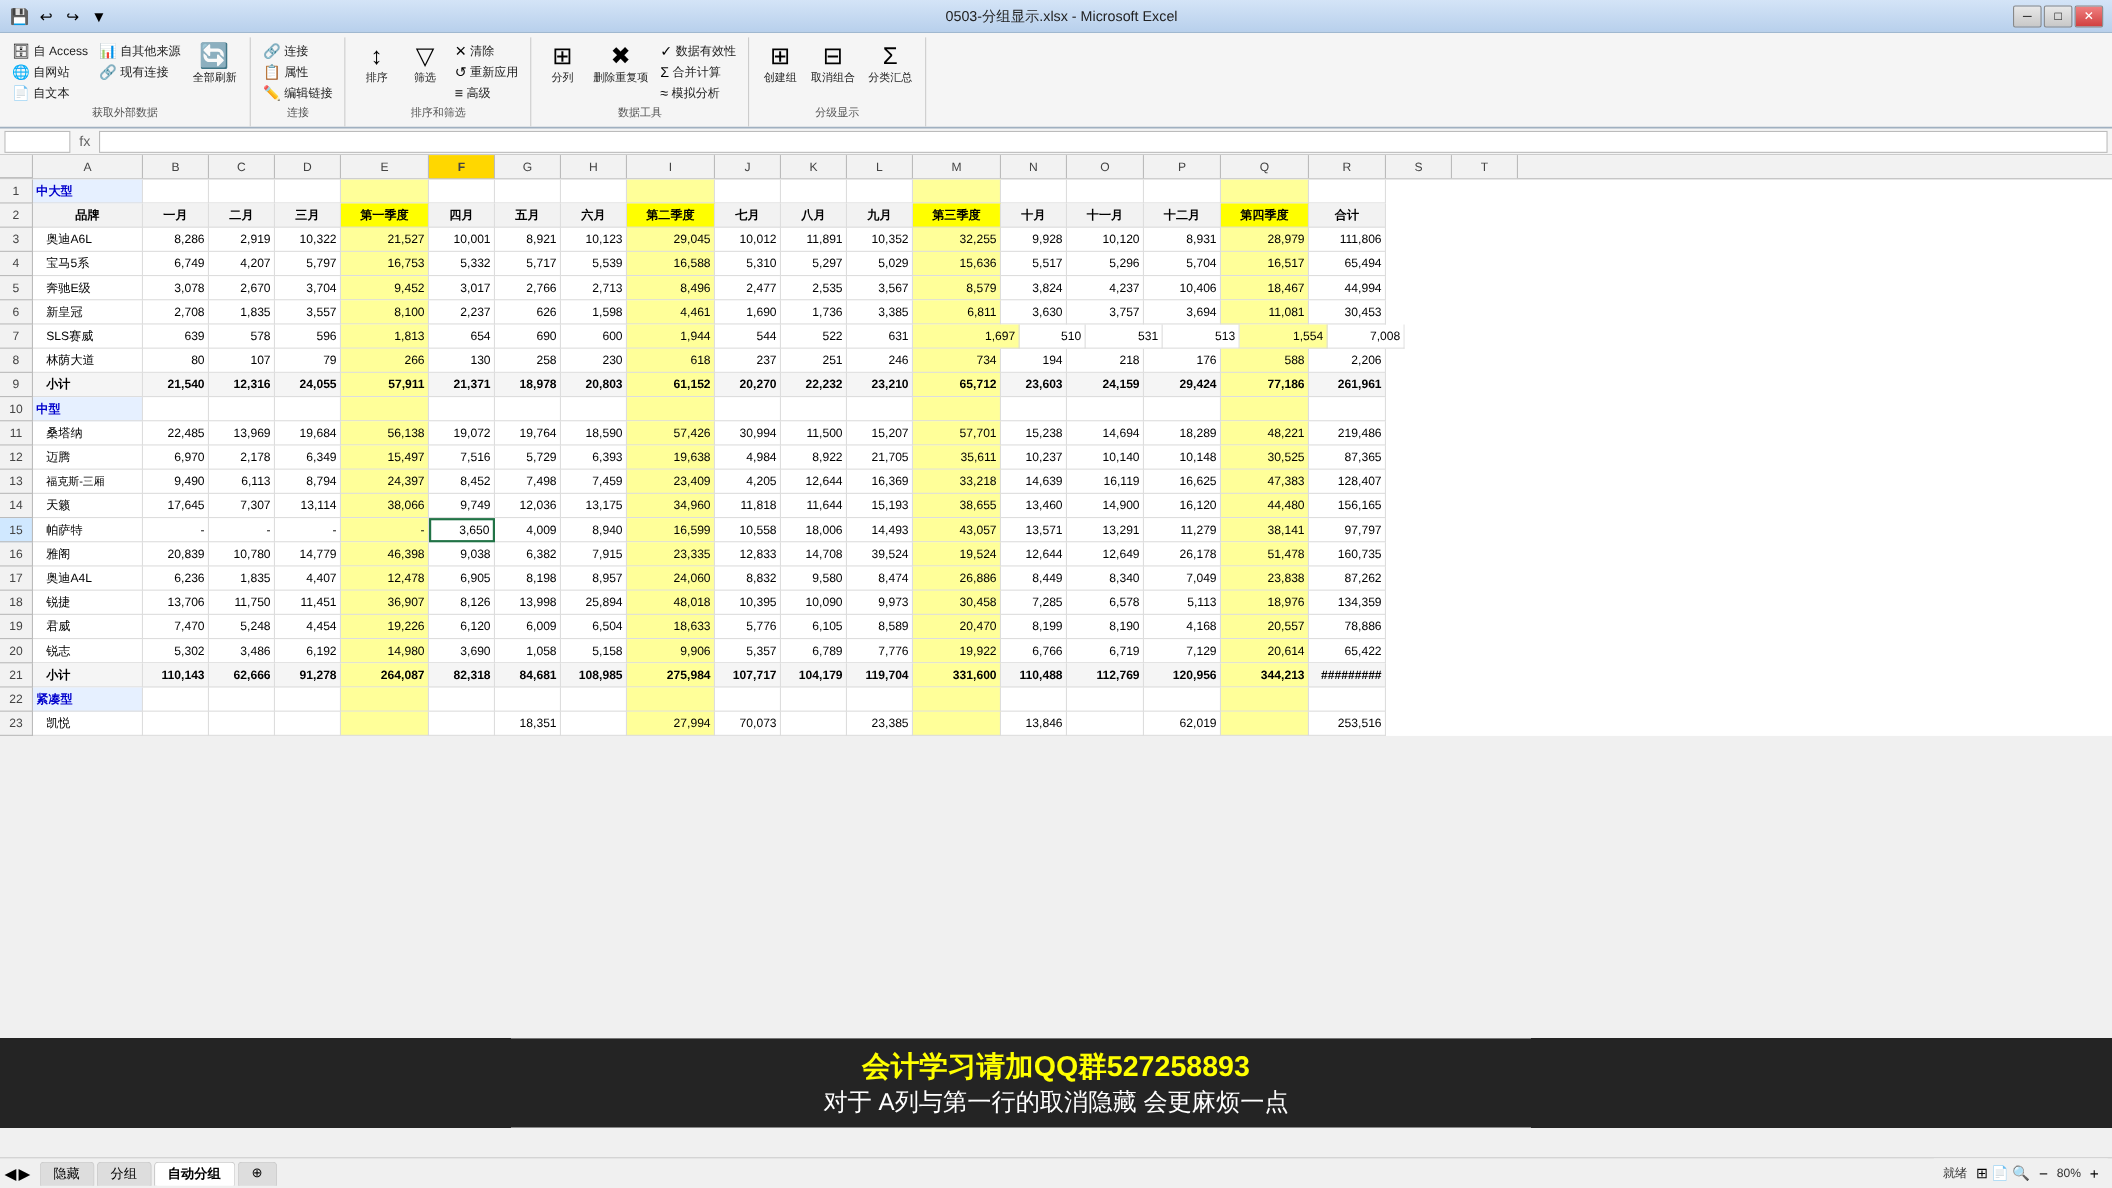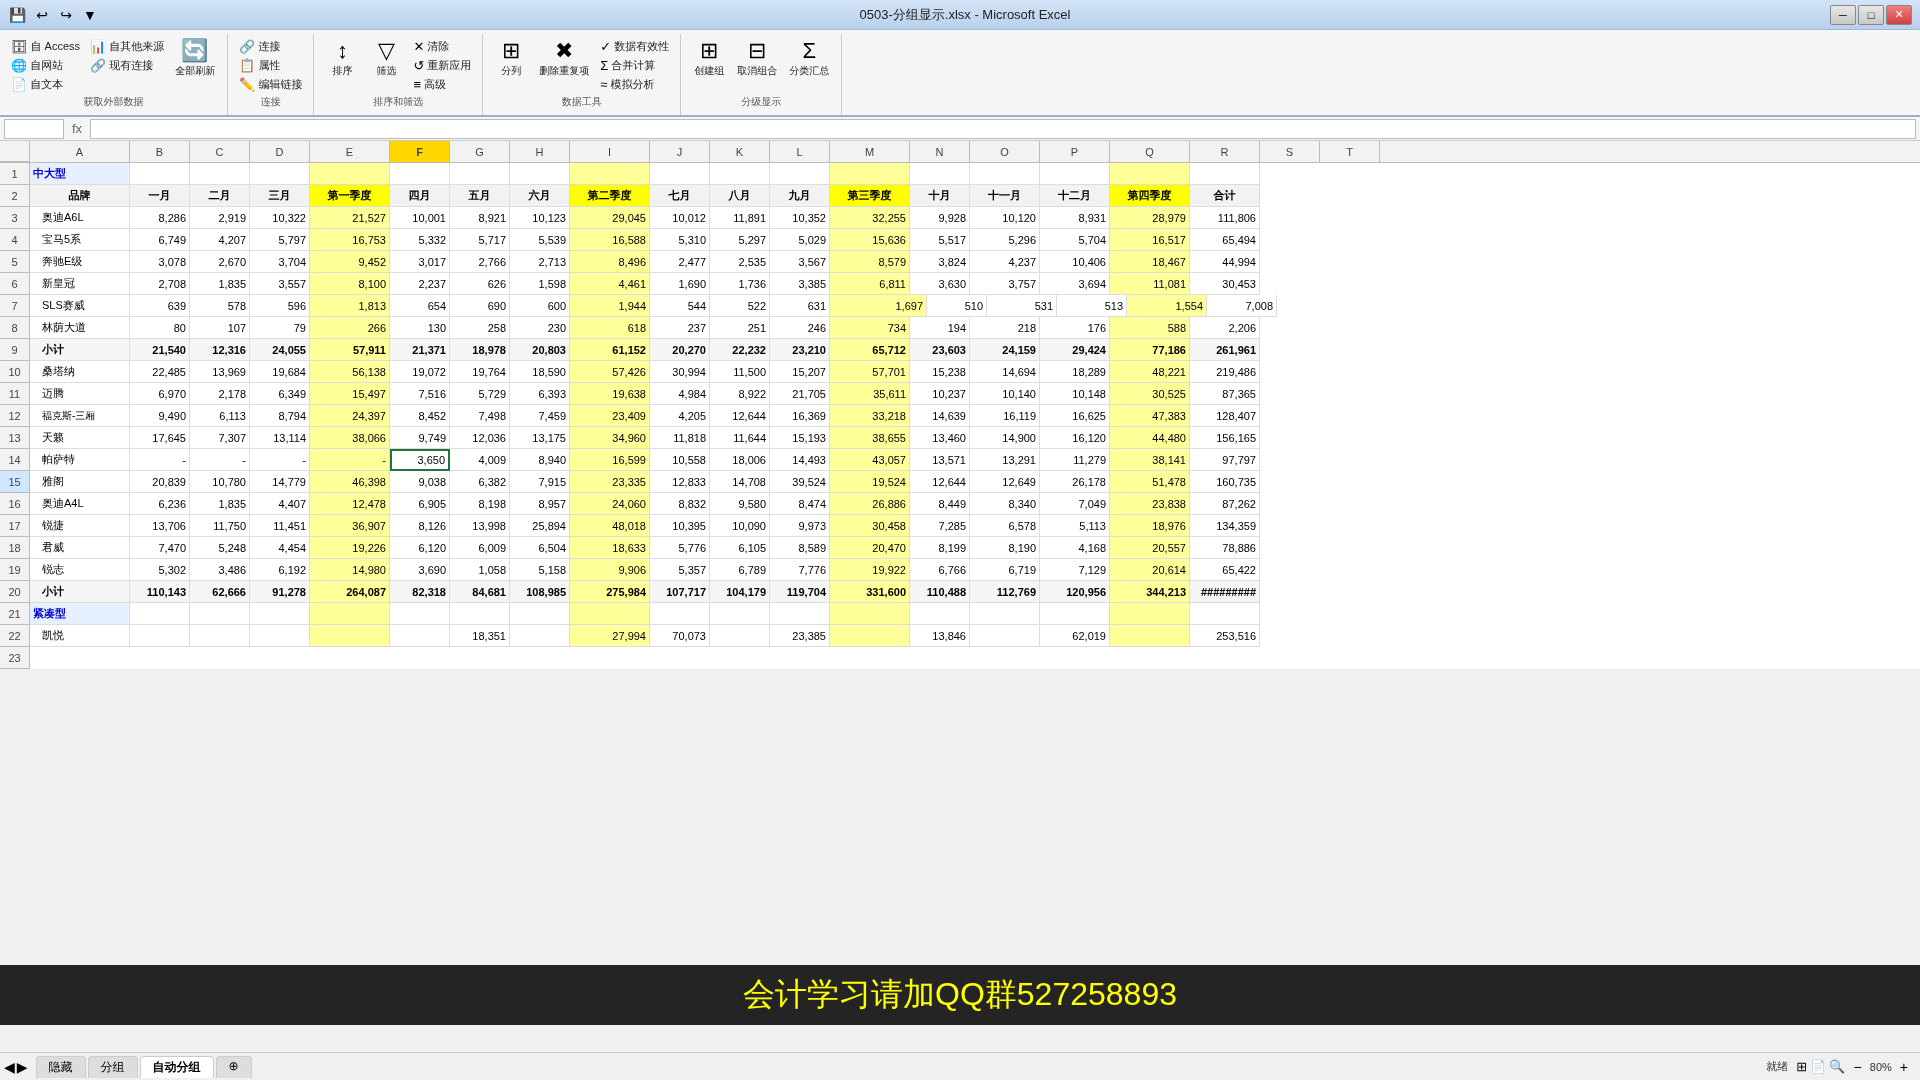--- a/index.html
+++ b/index.html
@@ -85,21 +85,21 @@
       bottom: 55px;
       left: 0;
       right: 0;
       background: rgba(0,0,0,0.85);
       color: white;
       font-size: 22px;
       text-align: center;
       padding: 8px 20px;
       z-index: 200;
     }
-    #subtitle-line1 { color: #ffff00; font-size: 32px; font-weight: normal; }
+    #subtitle-line1 { color: #ffff00; font-size: 26px; font-weight: bold; }
     #subtitle-line2 { color: white; font-size: 22px; }
   </style>
 </head>
 <body>
 
 <div id="titlebar">
   <div id="titlebar-left">
     <div class="qa-btn">💾</div>
     <div class="qa-btn">↩</div>
     <div class="qa-btn">↪</div>
@@ -491,20 +491,40 @@
         <div class="cell num subtotal" style="width:60px;height:22px">22,232</div>
         <div class="cell num subtotal" style="width:60px;height:22px">23,210</div>
         <div class="cell num subtotal highlighted" style="width:80px;height:22px">65,712</div>
         <div class="cell num subtotal" style="width:60px;height:22px">23,603</div>
         <div class="cell num subtotal" style="width:70px;height:22px">24,159</div>
         <div class="cell num subtotal" style="width:70px;height:22px">29,424</div>
         <div class="cell num subtotal highlighted" style="width:80px;height:22px">77,186</div>
         <div class="cell num subtotal" style="width:70px;height:22px">261,961</div>
       </div>
 
+      <div class="spreadsheet-row">
+        <div class="cell section-header" style="width:100px;height:22px">中型</div>
+        <div class="cell" style="width:60px;height:22px"></div>
+        <div class="cell" style="width:60px;height:22px"></div>
+        <div class="cell" style="width:60px;height:22px"></div>
+        <div class="cell highlighted" style="width:80px;height:22px"></div>
+        <div class="cell" style="width:60px;height:22px"></div>
+        <div class="cell" style="width:60px;height:22px"></div>
+        <div class="cell" style="width:60px;height:22px"></div>
+        <div class="cell highlighted" style="width:80px;height:22px"></div>
+        <div class="cell" style="width:60px;height:22px"></div>
+        <div class="cell" style="width:60px;height:22px"></div>
+        <div class="cell" style="width:60px;height:22px"></div>
+        <div class="cell highlighted" style="width:80px;height:22px"></div>
+        <div class="cell" style="width:60px;height:22px"></div>
+        <div class="cell" style="width:70px;height:22px"></div>
+        <div class="cell" style="width:70px;height:22px"></div>
+        <div class="cell highlighted" style="width:80px;height:22px"></div>
+        <div class="cell" style="width:70px;height:22px"></div>
+      </div>
 
       <div class="spreadsheet-row">
         <div class="cell" style="width:100px;height:22px;padding-left:12px">桑塔纳</div>
         <div class="cell num" style="width:60px;height:22px">22,485</div>
         <div class="cell num" style="width:60px;height:22px">13,969</div>
         <div class="cell num" style="width:60px;height:22px">19,684</div>
         <div class="cell num highlighted" style="width:80px;height:22px">56,138</div>
         <div class="cell num" style="width:60px;height:22px">19,072</div>
         <div class="cell num" style="width:60px;height:22px">19,764</div>
         <div class="cell num" style="width:60px;height:22px">18,590</div>
@@ -771,20 +791,21 @@
         <div class="cell num highlighted" style="width:80px;height:22px"></div>
         <div class="cell num" style="width:70px;height:22px">253,516</div>
       </div>
 
     </div>
   </div>
 </div>
 
 <div id="subtitle-overlay">
   <div id="subtitle-line1">会计学习请加QQ群527258893</div>
+  <div id="subtitle-line2">对于 A列与第一行的取消隐藏 会更麻烦一点</div>
 </div>
 
 <div id="sheet-tabs-bar">
   <div style="display:flex;align-items:center;gap:2px">
     <div style="font-size:14px;cursor:pointer">◀</div>
     <div style="font-size:14px;cursor:pointer">▶</div>
   </div>
   <div id="sheet-tabs">
     <div class="sheet-tab">隐藏</div>
     <div class="sheet-tab">分组</div>

